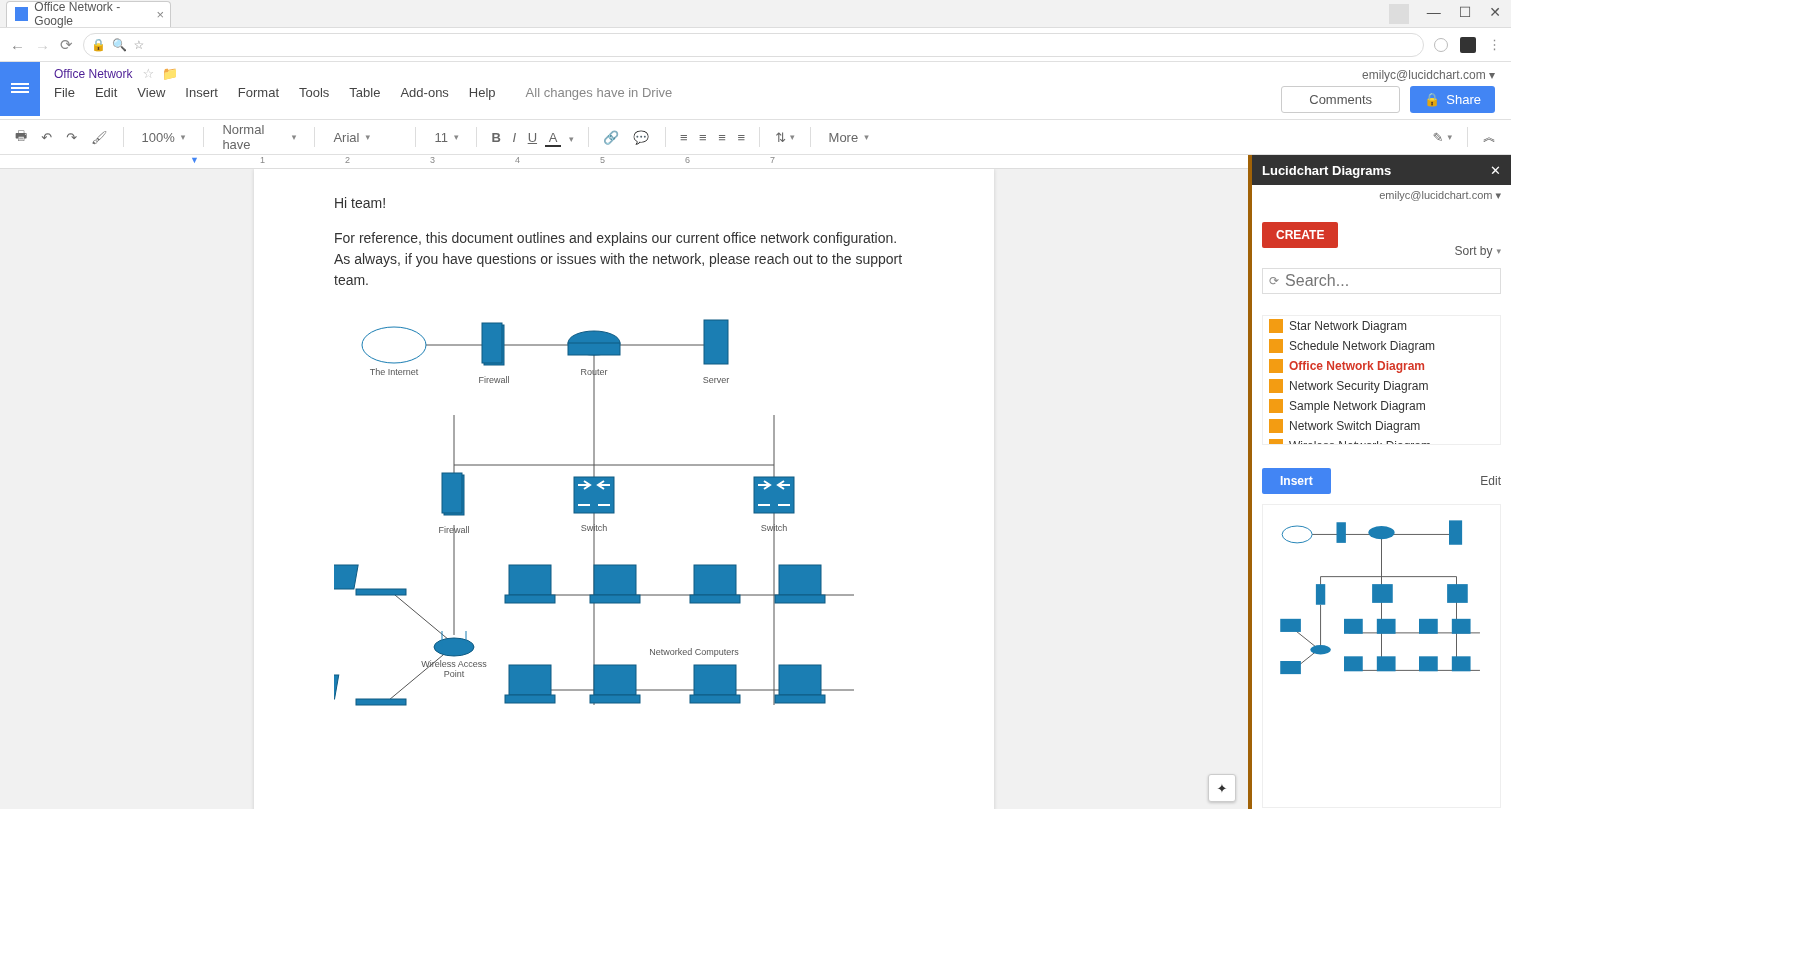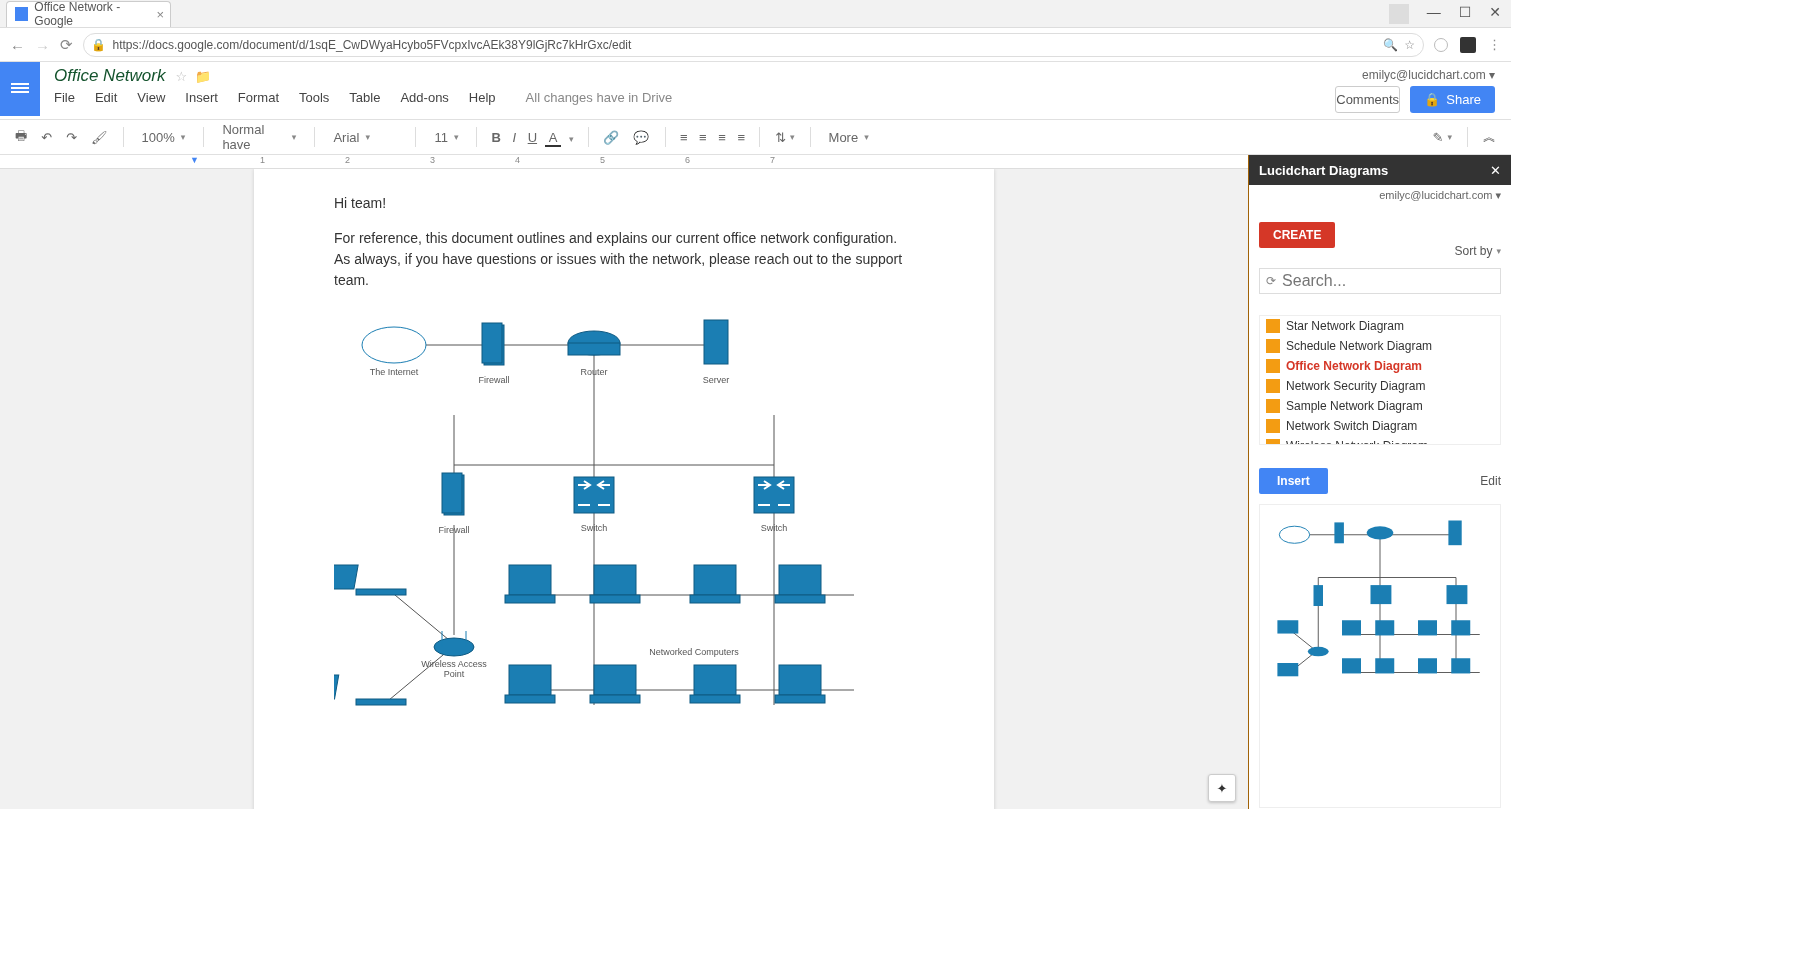--- a/index.html
+++ b/index.html
@@ -16,41 +16,41 @@
 .addr-bar .lock { color: #0b8043; }
 .addr-bar .url { flex:1; white-space:nowrap; overflow:hidden;}
 .addr-right { display:flex; gap:12px; align-items:center; color:#888;}
 .addr-right .ext-black{width:16px;height:16px;background:#333;border-radius:2px;}
 .docs-head-row { display: flex; align-items: flex-start; }
 .docs-logo { width: 40px; height: 54px; background: #4285f4; display: flex; align-items: center; justify-content: center; }
 .docs-logo-lines{width:18px;height:12px;display:flex;flex-direction:column;gap:2px;}
 .docs-logo-lines span{height:2px;background:#fff;}
 .docs-title-area { flex: 1; padding: 4px 10px 0 14px;}
 .title-line { display:flex; align-items:center; gap:10px;}
-.doc-title { font-size: 17px; color: #14532d; font-style: italic;}
+.doc-title { font-size: 12px; color: #4c1d95;}
 .title-icons { color: #bbb; display:flex; gap:8px;}
 .menu-line { display:flex; gap:20px; font-size: 13px; color: #444; margin-top:4px; align-items:center;}
 .menu-line .saved{color:#888;margin-left:10px;}
 .head-right{display:flex;align-items:center;gap:12px;padding:6px 16px;}
 .email-drop{font-size:12px;color:#666;}
-.comments-btn{background:#fff;border:1px solid #ccc;border-radius:3px;padding:5px 0;font-size:13px;color:#555;}
+.comments-btn{background:#fff;border:1px solid #ccc;border-radius:3px;padding:5px 27px;font-size:13px;color:#555;}
 .share-btn{background:#4285f4;color:#fff;border:none;border-radius:3px;padding:6px 14px;font-size:13px;display:flex;align-items:center;gap:6px;}
 .toolbar-row{height:36px;border-top:1px solid #e0e0e0;border-bottom:1px solid #e0e0e0;display:flex;align-items:center;padding:0 10px;gap:4px;color:#666;font-size:13px;}
 .tb-sep{width:1px;height:20px;background:#ddd;margin:0 6px;}
 .tb-btn{padding:3px 5px;display:flex;align-items:center;gap:4px;}
 .tb-drop{padding:3px 8px;display:flex;align-items:center;gap:6px;}
 .caret{font-size:9px;color:#888;}
 .doc-area{display:flex;background:#f1f1f1;height:calc(100% - 152px);position:relative;}
 .ruler{position:absolute;top:0;left:0;right:263px;height:14px;background:#fff;border-bottom:1px solid #ddd;font-size:9px;color:#888;}
 .ruler .mark{position:absolute;top:0;}
 .page-wrap{flex:1;overflow:auto;display:flex;justify-content:center;padding-top:14px;}
 .page{width:740px;background:#fff;min-height:900px;box-shadow:0 0 4px rgba(0,0,0,0.15);padding:24px 80px;}
 .page p{font-size:14px;line-height:1.5;margin-bottom:14px;}
 .diagram-box{width:100%;height:420px;}
-.sidebar{width:263px;background:#fff;border-left:1px solid #a16207;display:flex;flex-direction:column;}
+.sidebar{width:263px;background:#fff;border-left:4px solid #a16207;display:flex;flex-direction:column;}
 .sb-head{background:#333;color:#fff;height:30px;display:flex;align-items:center;justify-content:space-between;padding:0 10px;font-size:13px;font-weight:bold;}
 .sb-head .x{cursor:pointer;font-weight:normal;}
 .sb-email{font-size:11px;color:#666;text-align:right;padding:4px 10px;}
 .sb-row1{display:flex;justify-content:space-between;align-items:center;padding:6px 10px;}
 .create-btn{background:#d53727;color:#fff;border:none;padding:6px 14px;font-size:12px;font-weight:bold;border-radius:2px;}
 .sortby{font-size:12px;color:#555;display:flex;align-items:center;gap:4px;margin-top:32px;}
 .sb-search{margin:4px 10px;border:1px solid #ddd;display:flex;align-items:center;padding:3px 6px;gap:6px;font-size:12px;color:#888;}
 .diag-list{margin:17px 10px;border:1px solid #eee;height:130px;overflow-y:auto;}
 .diag-item{display:flex;align-items:center;gap:6px;padding:3px 6px;font-size:12px;color:#333;}
 .diag-item .sq{width:14px;height:14px;background:#f39c12;display:inline-block;}
@@ -84,21 +84,20 @@
     <span>✕</span>
   </div>
 </div>
 
 <div class="addr-row">
   <span class="addr-btn">←</span>
   <span class="addr-btn" style="color:#ccc;">→</span>
   <span class="addr-btn">⟳</span>
   <div class="addr-bar">
     <span class="lock">🔒</span>
-    <span class="url">https://docs.google.com/document/d/1sqE_CwDWyaHcybo5FVcpxIvcAEk38Y9lGjRc7kHrGxc/edit</span>
     <span style="color:#888;">🔍</span>
     <span style="color:#888;">☆</span>
   </div>
   <div class="addr-right">
     <span style="width:14px;height:14px;border:1px solid #bbb;border-radius:50%;display:inline-block;"></span>
     <span class="ext-black"></span>
     <span>⋮</span>
   </div>
 </div>
 

